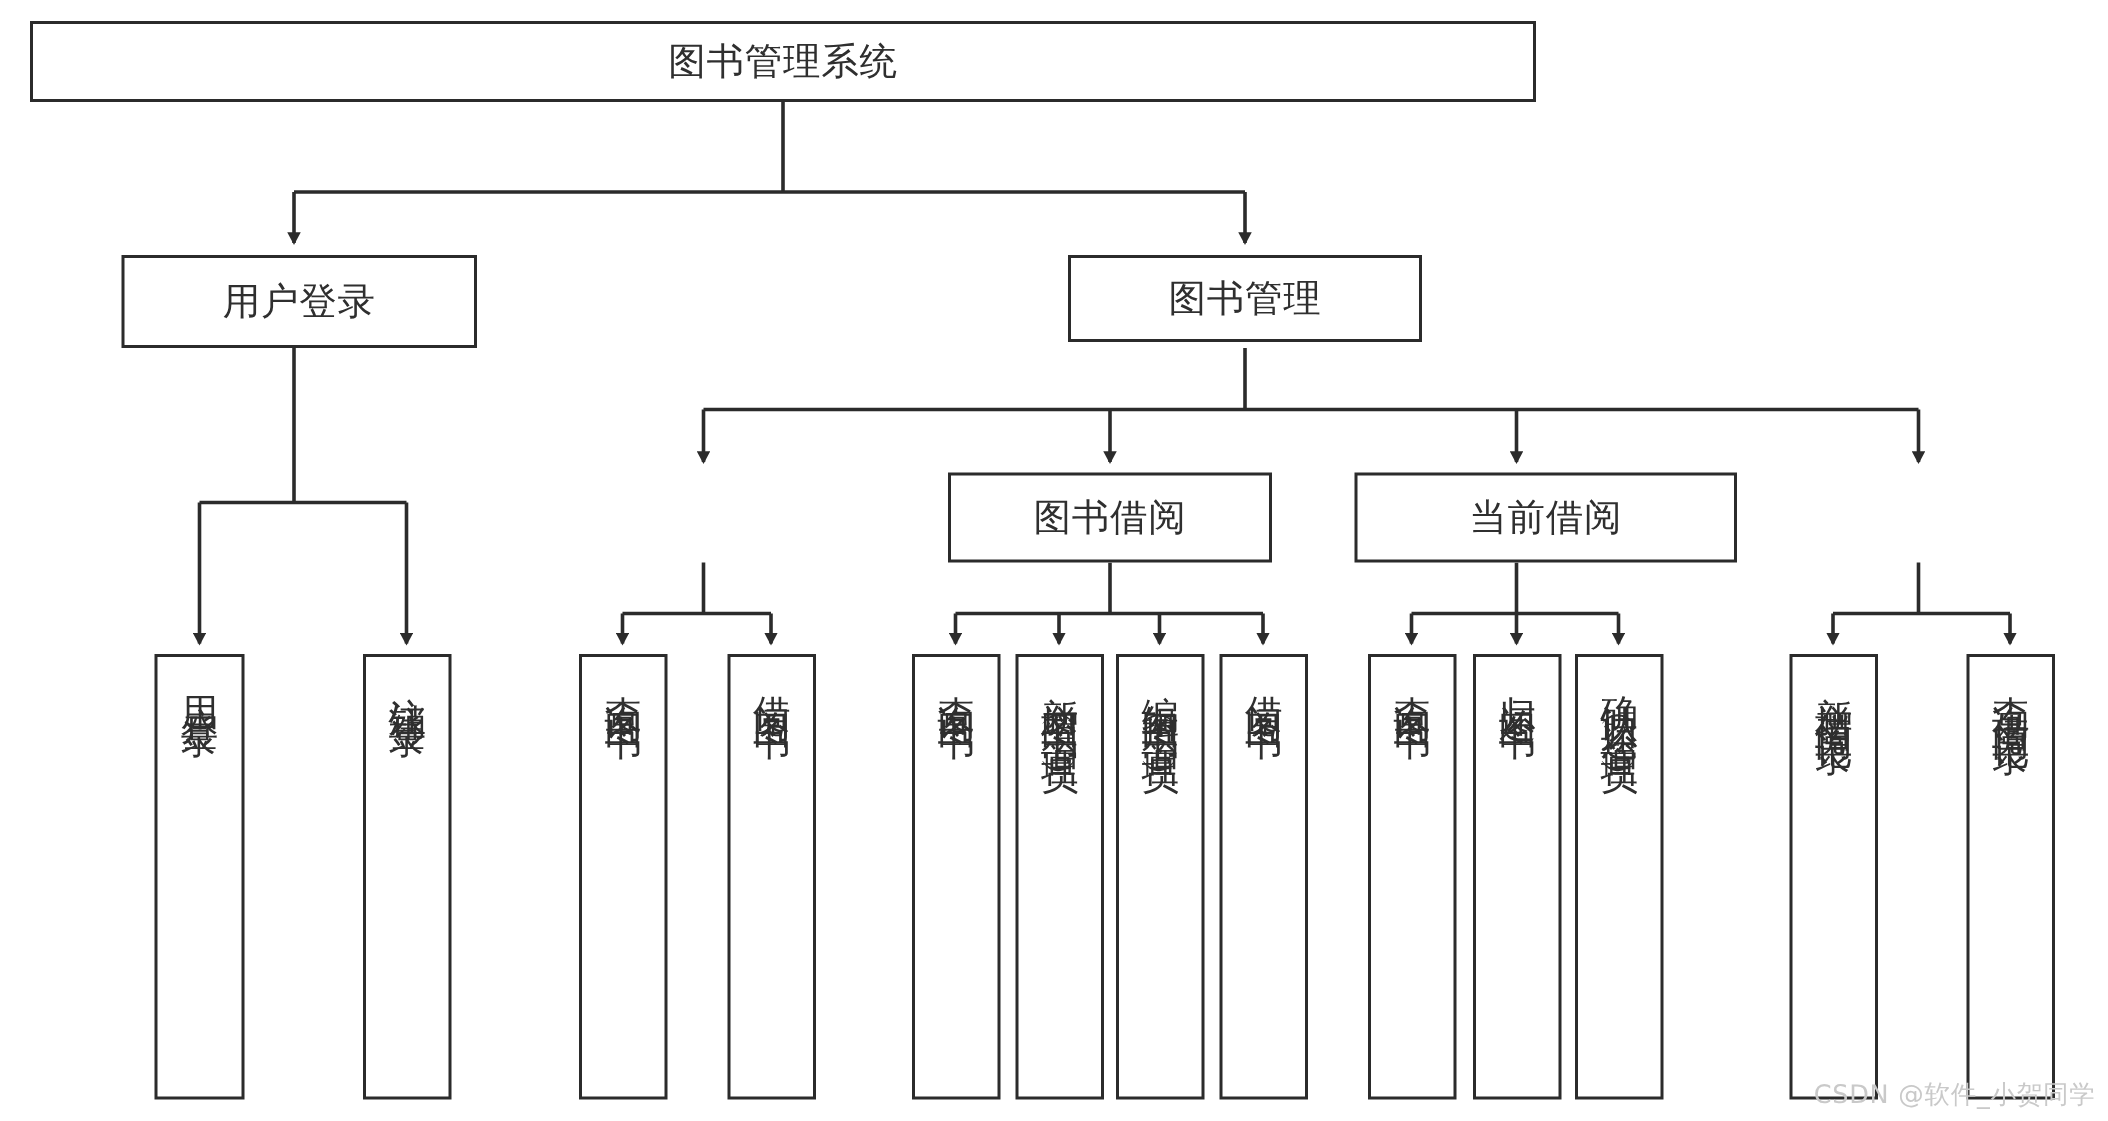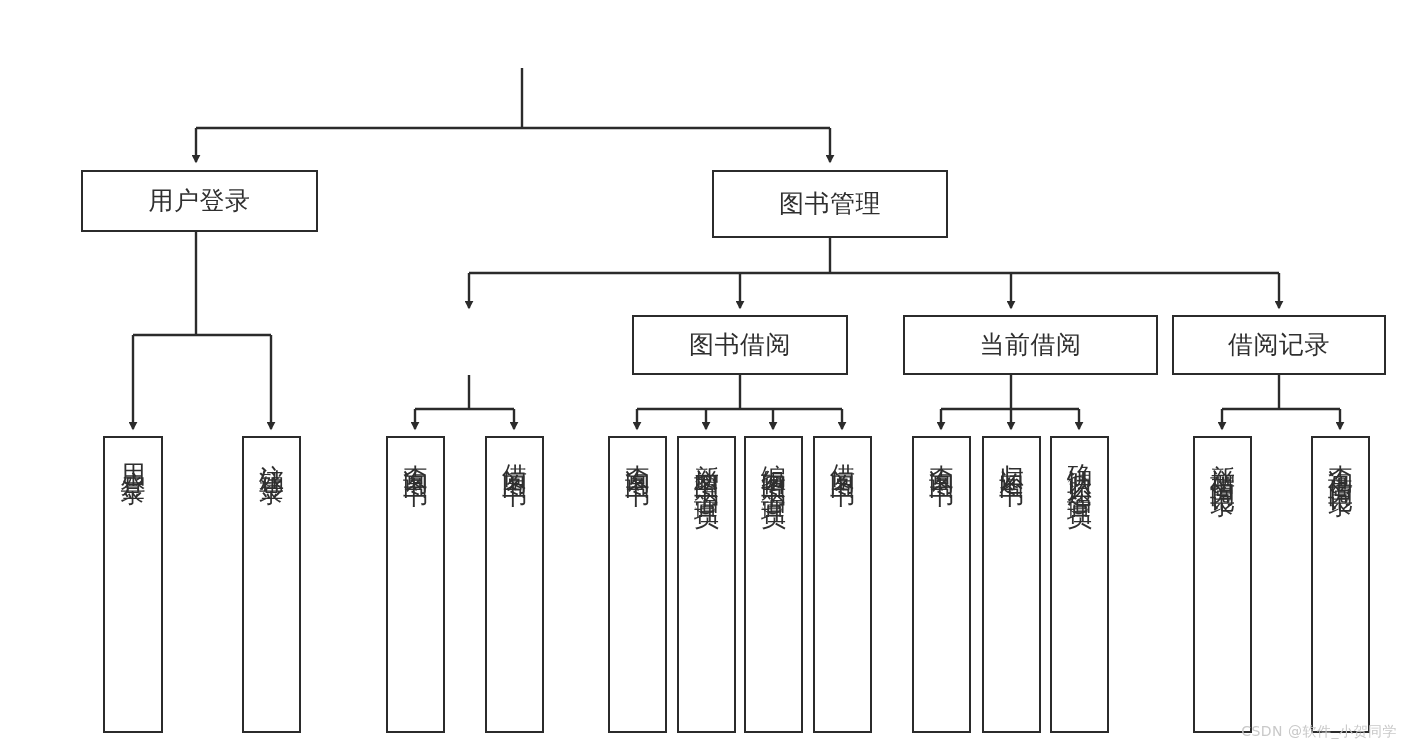--- a/index.html
+++ b/index.html
@@ -64,21 +64,21 @@
     text-orientation: upright;
     font-size: 25px;
     line-height: 1.0;
     letter-spacing: 6px;
     display: block;
   }
   #watermark {
     position: absolute;
     right: 8px;
     bottom: 6px;
-    font-size: 14px;
+    font-size: 17px;
     color: #c9c9c9;
     letter-spacing: 0.5px;
     white-space: nowrap;
     user-select: none;
   }
 </style>
 </head>
 <body>
 
 <div id="diagram-root">
@@ -126,41 +126,41 @@
       <path d="M1011,409 L1011,429" marker-end="url(#arrowhead)"></path>
       <path d="M1079,409 L1079,429" marker-end="url(#arrowhead)"></path>
 
       <path d="M1279,375 L1279,409"></path>
       <path d="M1222,409 L1340,409"></path>
       <path d="M1222,409 L1222,429" marker-end="url(#arrowhead)"></path>
       <path d="M1340,409 L1340,429" marker-end="url(#arrowhead)"></path>
     </g>
   </svg>
 
+  <div class="node horiz root" style="left:20px; top:14px; width:1004px; height:54px;">
+    <span class="node-label">图书管理系统</span>
+  </div>
 
   <div class="node horiz" style="left:81px; top:170px; width:237px; height:62px;">
     <span class="node-label">用户登录</span>
   </div>
 
-  <div class="node horiz" style="left:712px; top:170px; width:236px; height:68px;">
+  <div class="node horiz" style="left:712px; top:170px; width:236px; height:58px;">
     <span class="node-label">图书管理</span>
   </div>
 
 
   <div class="node horiz" style="left:632px; top:315px; width:216px; height:60px;align-items:center;">
     <span class="node-label">图书借阅</span>
   </div>
 
   <div class="node horiz" style="left:903px; top:315px; width:255px; height:60px;">
     <span class="node-label">当前借阅</span>
   </div>
 
-  <div class="node horiz" style="left:1172px; top:315px; width:214px; height:60px;">
-    <span class="node-label">借阅记录</span>
-  </div>
 
   <div class="node vert" style="left:103px; top:436px; width:60px; height:297px;">
     <span class="node-label">用户登录</span>
   </div>
 
   <div class="node vert" style="left:242px; top:436px; width:59px; height:297px;">
     <span class="node-label">注销登录</span>
   </div>
 
   <div class="node vert" style="left:386px; top:436px; width:59px; height:297px;">

